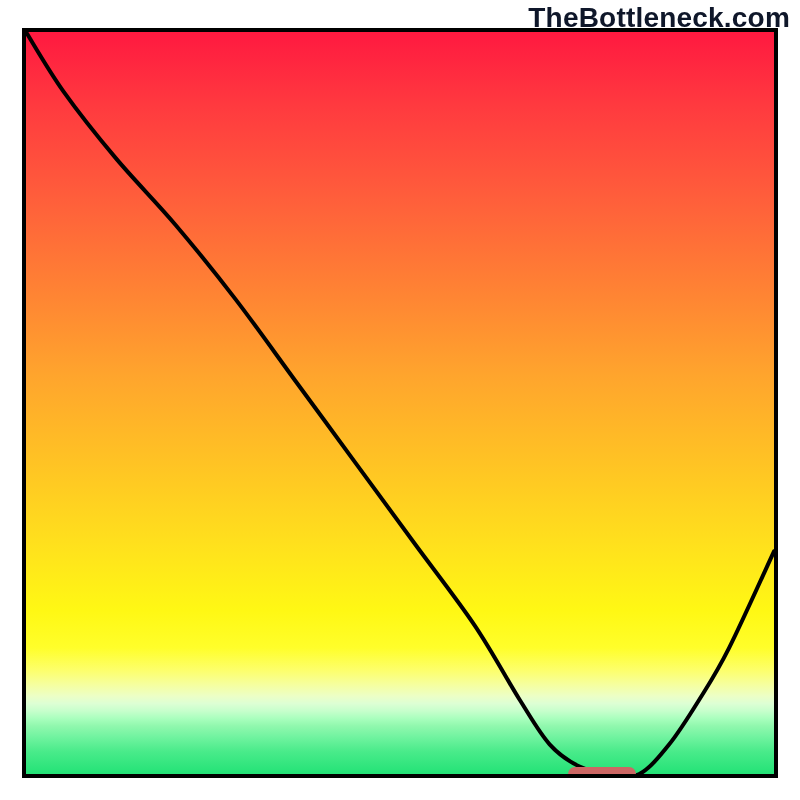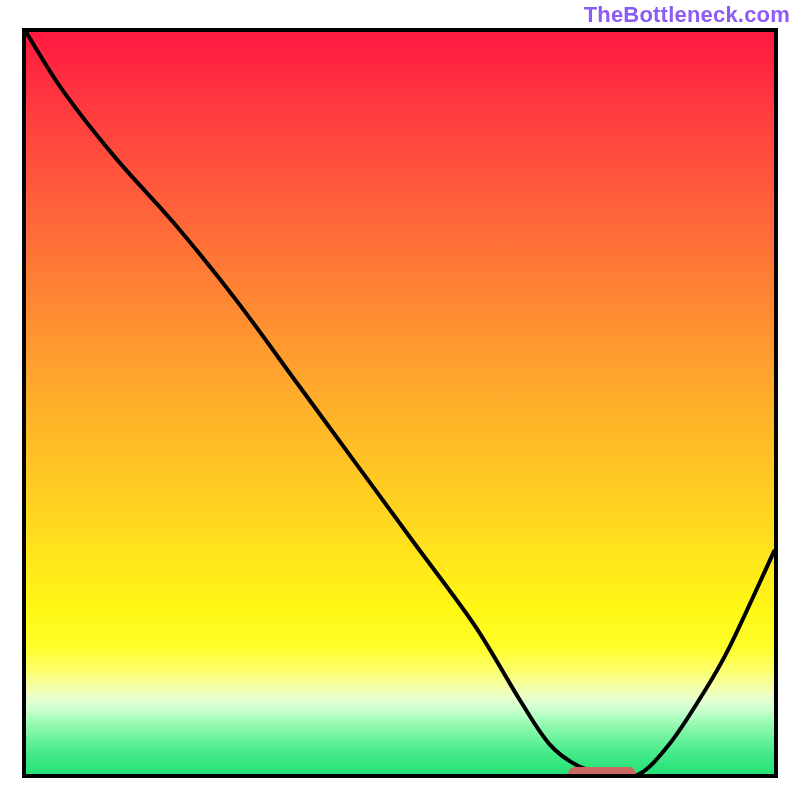--- a/index.html
+++ b/index.html
@@ -8,23 +8,23 @@
     width: 800px;
     height: 800px;
     background: #ffffff;
     overflow: hidden;
   }
   .watermark {
     position: absolute;
     top: 2px;
     right: 10px;
     font-family: Arial, Helvetica, sans-serif;
-    font-size: 22px;
+    font-size: 28px;
     font-weight: 600;
-    color: #8b5cf6;
+    color: #0f172a;
     letter-spacing: 0.2px;
     z-index: 10;
   }
   .plot-outer {
     position: absolute;
     left: 22px;
     top: 28px;
     width: 756px;
     height: 750px;
     border: 4px solid #000000;

